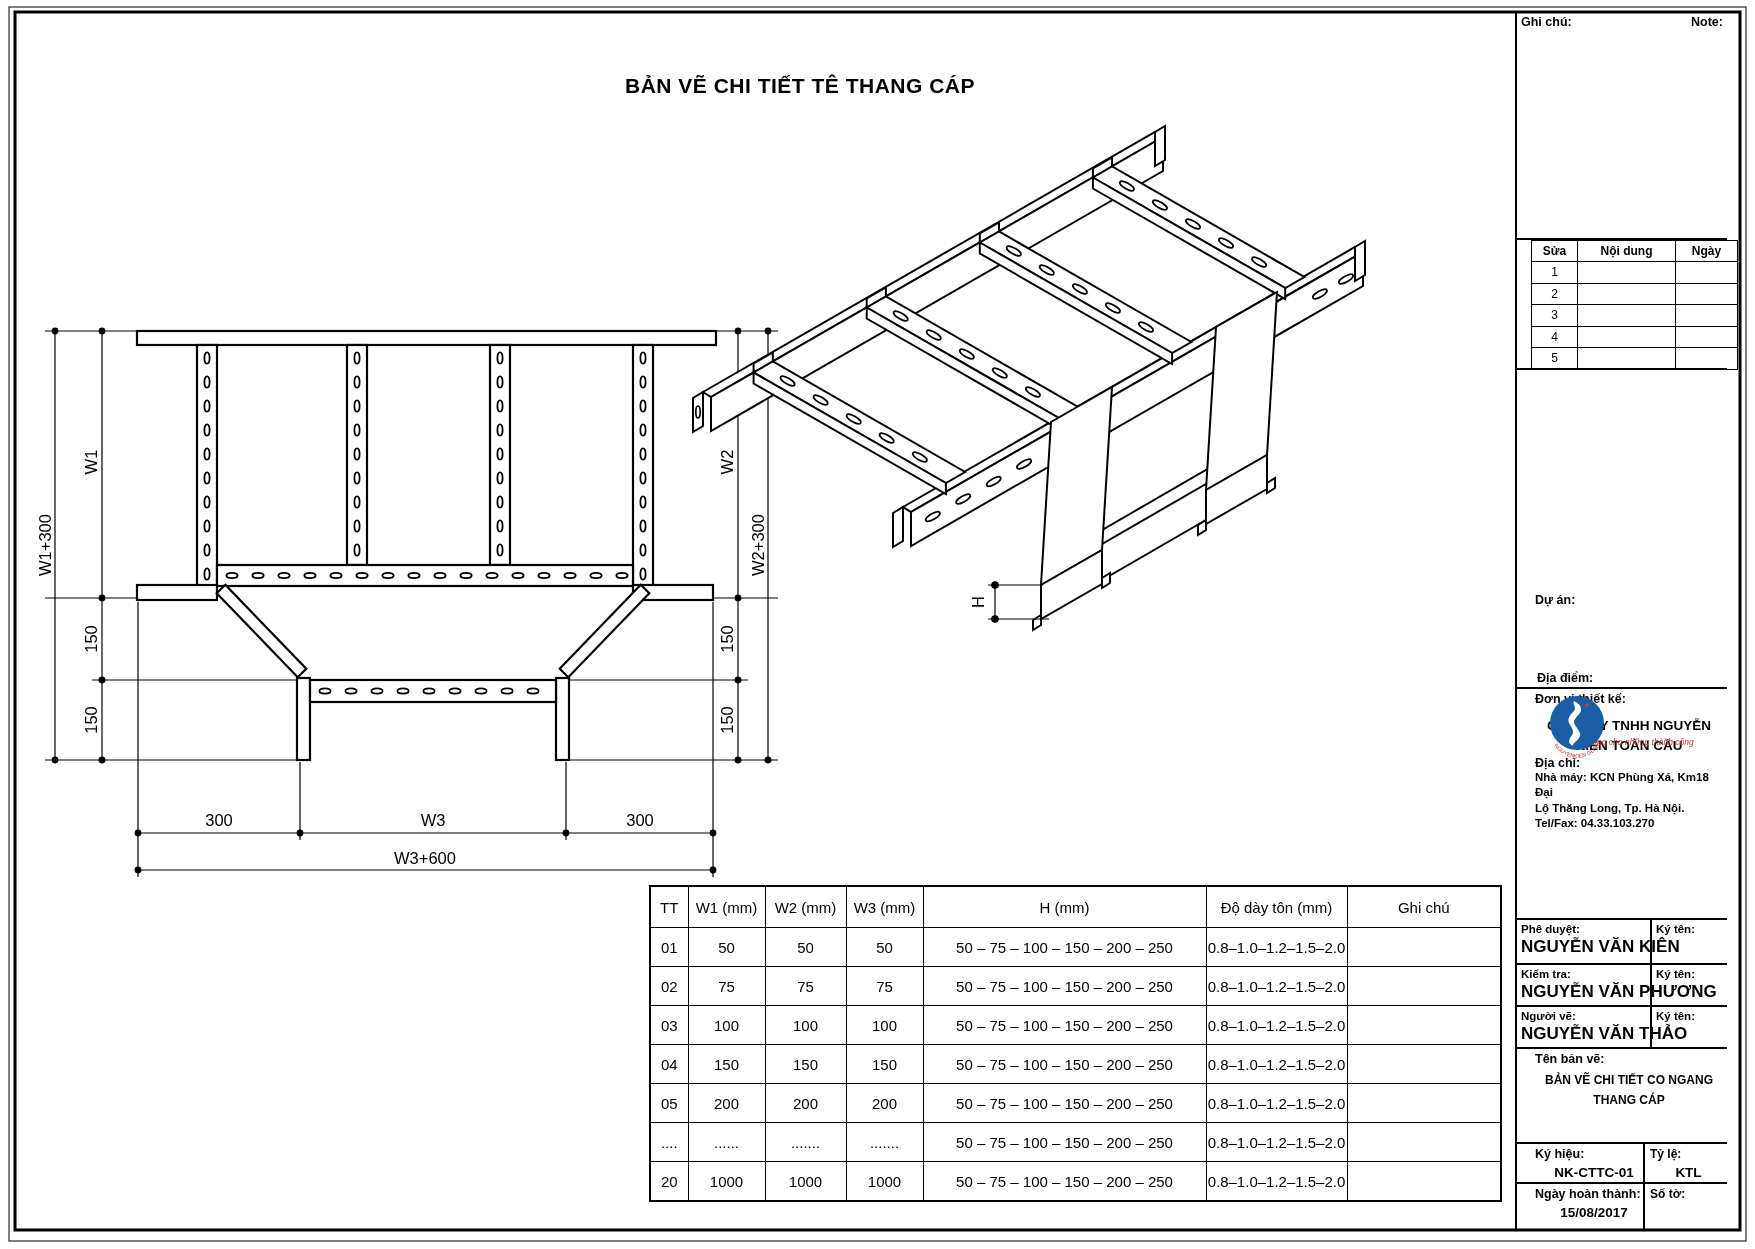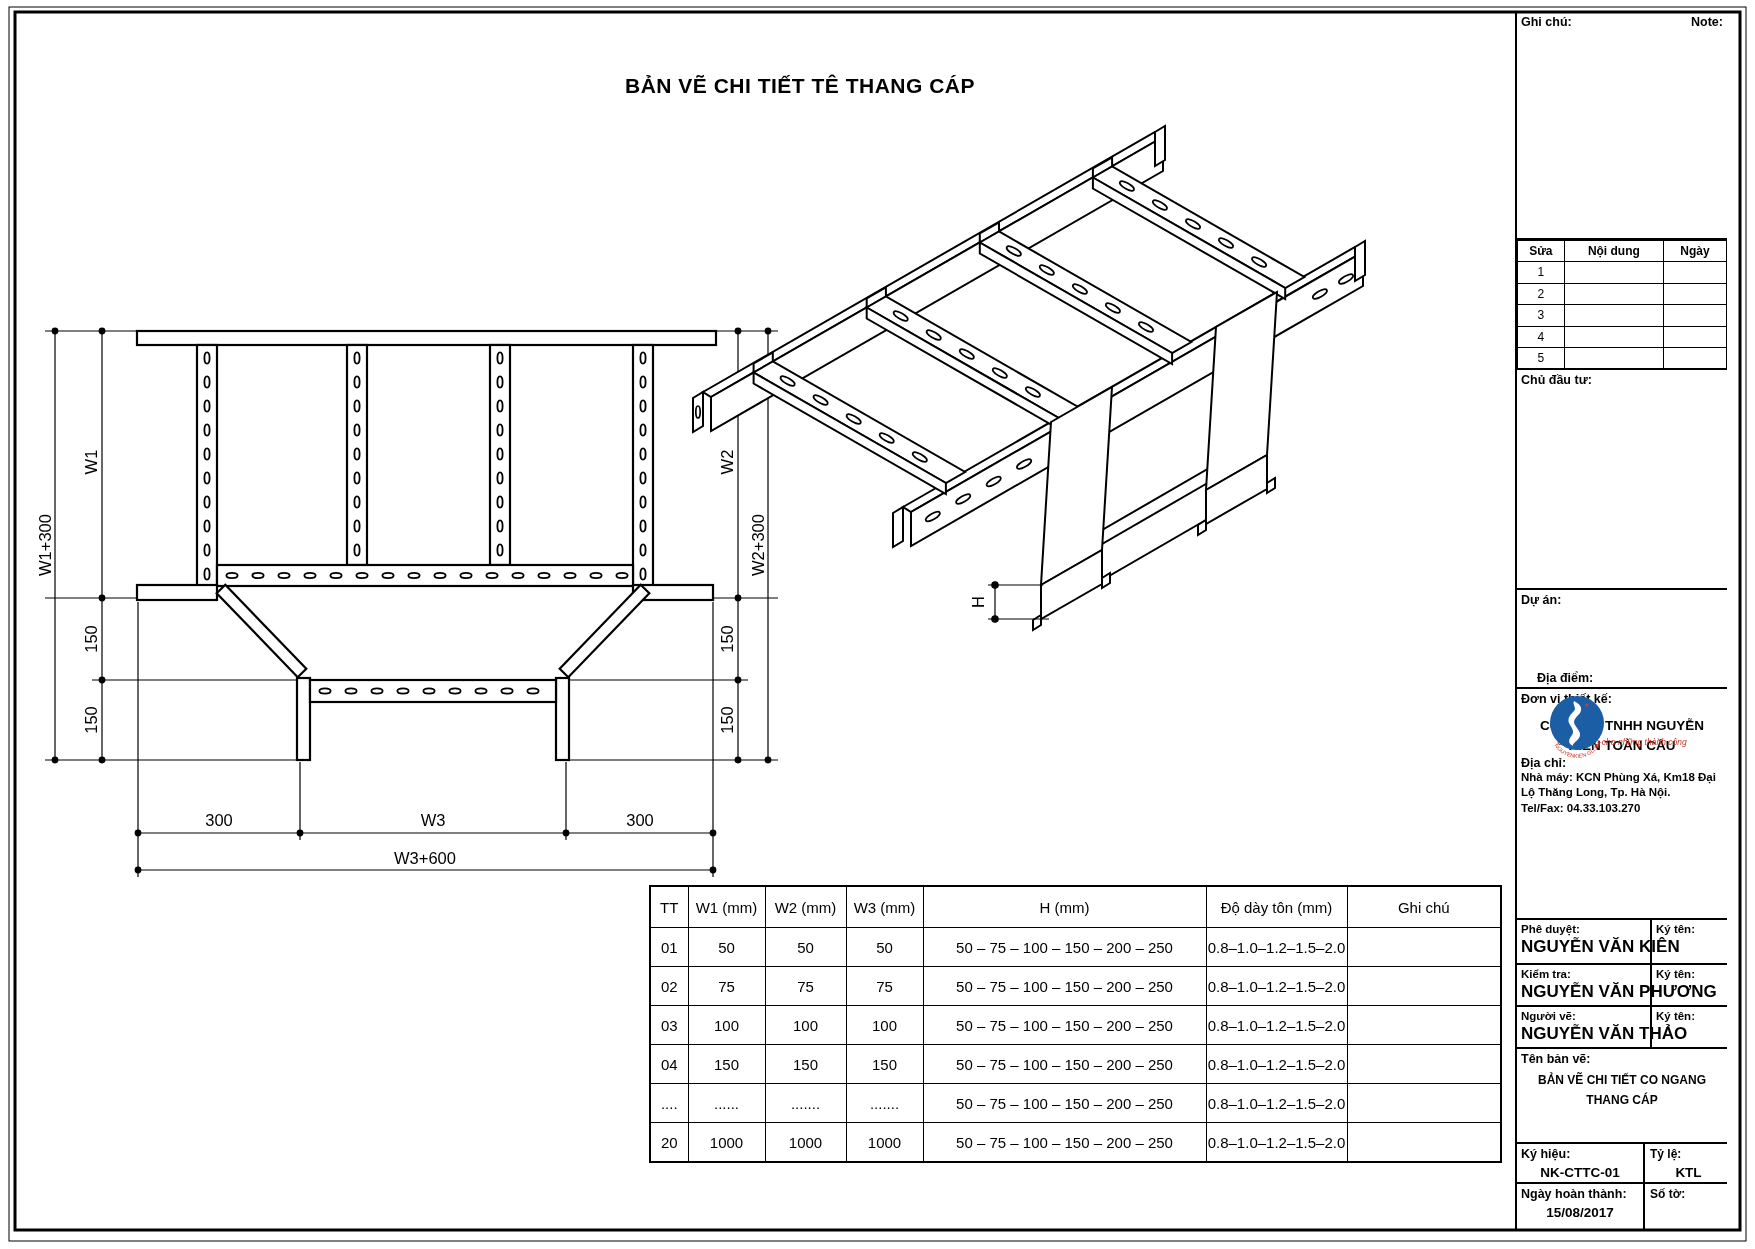--- a/index.html
+++ b/index.html
@@ -14,21 +14,21 @@
   .spec{position:absolute;left:649px;top:885px;}
   .spec table{border-collapse:collapse;table-layout:fixed;}
   .spec th,.spec td{border:1.4px solid #000;text-align:center;padding:0;
         font-size:15px;overflow:hidden;white-space:nowrap;}
   .spec th{height:40px;font-weight:normal;}
   .spec td{height:38px;}
   .spec table{border:2.6px solid #000;}
   
   .tb{position:absolute;left:1515px;top:12px;width:212px;height:1218px;
       border-left:2.6px solid #000;box-sizing:border-box;font-size:12px;}
-  .tb .box{position:absolute;left:0;width:100%;border-bottom:2px solid #000;box-sizing:border-box;}
+  .tb .box{position:absolute;left:0;width:100%;border-bottom:2px solid #000;box-sizing:border-box;padding-left:14px;}
   .tb .bl{font-weight:bold;font-size:12.5px;padding:3px 4px 0 4px;}
   .corner-note{position:absolute;right:4px;top:3px;font-weight:bold;font-size:12.5px;}
   .rev table{border-collapse:collapse;table-layout:fixed;width:100%;}
   .rev th,.rev td{border:1.4px solid #000;text-align:center;font-size:12px;padding:0;overflow:hidden;}
   .rev th{height:20px;font-weight:bold;}
   .rev td{height:20.5px;}
   .company{font-weight:bold;font-size:13.5px;text-align:center;margin-top:10px;line-height:1.5;}
   .tagline{color:#c03a2b;font-style:italic;font-size:8.5px;text-align:center;margin-top:2px;}
   .addr{font-size:11.5px;line-height:1.35;padding:0 4px;font-weight:bold;}
   .sig{position:absolute;left:0;width:100%;box-sizing:border-box;border-bottom:2px solid #000;}
@@ -357,20 +357,29 @@
           <tr>
             <td>04</td>
             <td>150</td>
             <td>150</td>
             <td>150</td>
             <td>50 – 75 – 100 – 150 – 200 – 250</td>
             <td>0.8–1.0–1.2–1.5–2.0</td>
             <td></td>
           </tr>
           <tr>
+            <td>05</td>
+            <td>200</td>
+            <td>200</td>
+            <td>200</td>
+            <td>50 – 75 – 100 – 150 – 200 – 250</td>
+            <td>0.8–1.0–1.2–1.5–2.0</td>
+            <td></td>
+          </tr>
+          <tr>
             <td>....</td>
             <td>......</td>
             <td>.......</td>
             <td>.......</td>
             <td>50 – 75 – 100 – 150 – 200 – 250</td>
             <td>0.8–1.0–1.2–1.5–2.0</td>
             <td></td>
           </tr>
           <tr>
             <td>20</td>
@@ -429,23 +438,20 @@
             </tr>
             <tr>
               <td>5</td>
               <td></td>
               <td></td>
             </tr>
           </tbody>
         </table>
       </div>
 
-    <div class="box" style="top:358px;height:220px">
-      <div class="bl">Chủ đầu tư:</div>
-    </div>
 
     <div class="box" style="top:578px;height:99px">
       <div class="bl">Dự án:</div>
       <div class="bl" style="position:absolute;bottom:2px;left:16px">Địa điểm:</div>
     </div>
 
     <div class="box" style="top:677px;height:231px">
       <div class="bl">Đơn vị thiết kế:</div>
       <div class="company">
         <span>CÔNG TY TNHH NGUYỄN</span><br>

